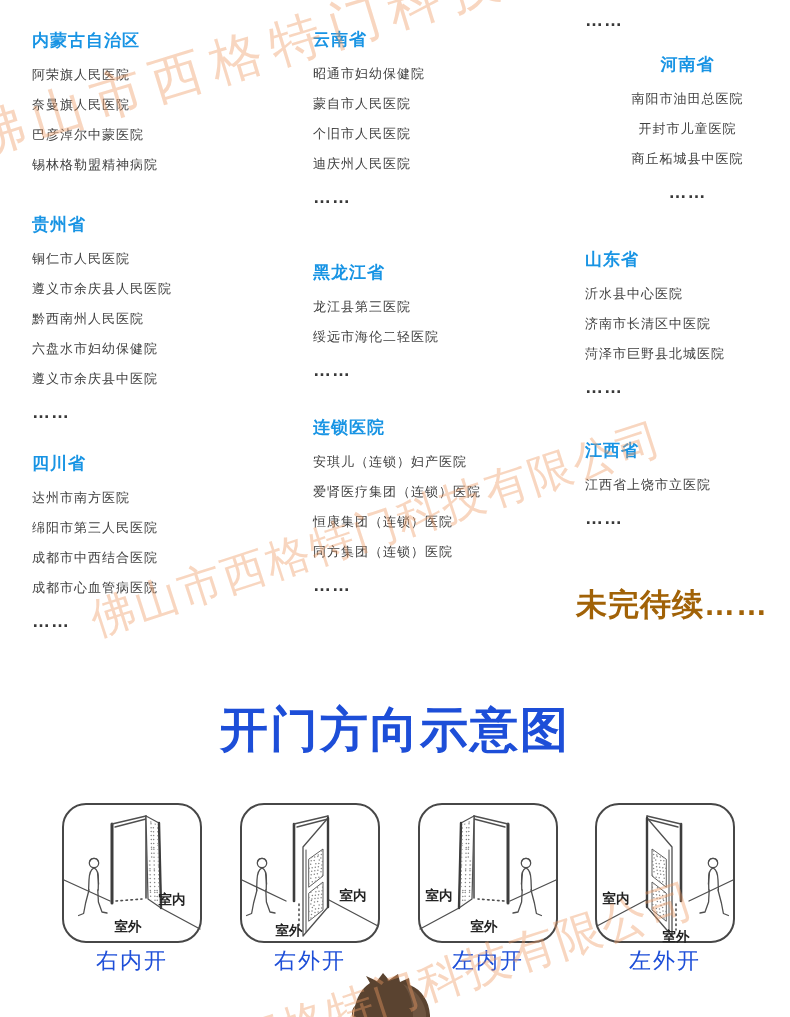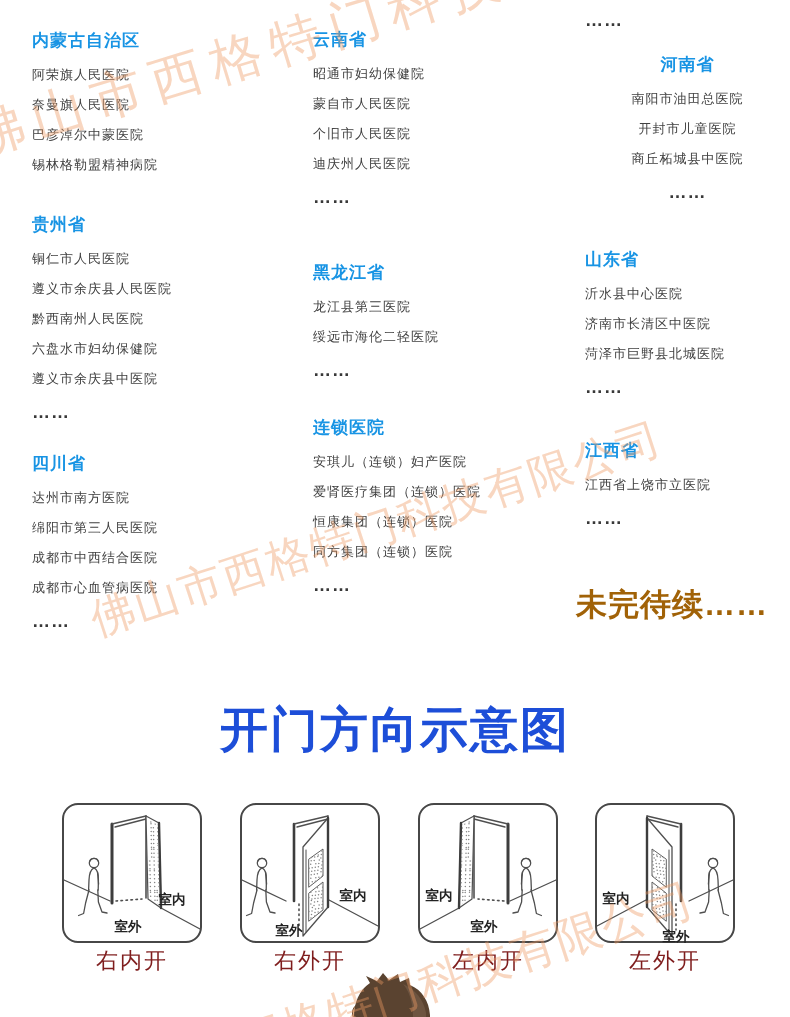--- a/index.html
+++ b/index.html
@@ -13,24 +13,24 @@
   .hx-item{font-size:13px;line-height:30px;color:var(--body,#404040);letter-spacing:1px;}
   .hx-ellipsis{font-size:18px;line-height:24px;margin-top:6px;color:#383838;
                font-weight:bold;letter-spacing:1px;}
   .lead-ellipsis{position:absolute;left:0;top:2px;}
   .continued{position:absolute;left:576px;top:584px;font-size:31px;font-weight:bold;
              color:#a16207;letter-spacing:1px;}
   
   .door-title{position:absolute;left:0;top:698px;width:790px;text-align:center;margin:0;
               font-size:48px;font-weight:bold;color:#1d4ed8;letter-spacing:2px;}
   .door-box{position:absolute;top:803px;width:140px;height:140px;border:2.5px solid #474747;
-            border-radius:16px;background:#fff;box-sizing:border-box;}
+            border-radius:24px;background:#fff;box-sizing:border-box;}
   .door-box svg{position:absolute;left:-2.5px;top:-2.5px;width:140px;height:140px;}
   .door-caption{position:absolute;top:946px;transform:translateX(-50%);font-size:22px;
-                color:#7f1d1d;letter-spacing:2px;white-space:nowrap;}
+                color:#1d4ed8;letter-spacing:2px;white-space:nowrap;}
   .room-label{font-family:"Liberation Serif",serif;font-size:13.5px;font-weight:bold;fill:#222;}
   
   .wm{position:absolute;white-space:nowrap;font-family:"Liberation Serif",serif;
       color:var(--wm,#ef9b63);opacity:.40;transform-origin:left center;pointer-events:none;z-index:6;}
   .wm.a{left:-26px;top:104px;font-size:52px;letter-spacing:10px;transform:rotate(-17deg);}
   .wm.b{left:92px;top:592px;font-size:44px;letter-spacing:2px;transform:rotate(-18deg);}
   .wm.c{left:100px;top:1060px;font-size:46px;letter-spacing:2px;transform:rotate(-18deg);}
   .mascot{position:absolute;left:351px;top:973px;width:89px;height:44px;z-index:4;}
 </style>
 </head>

